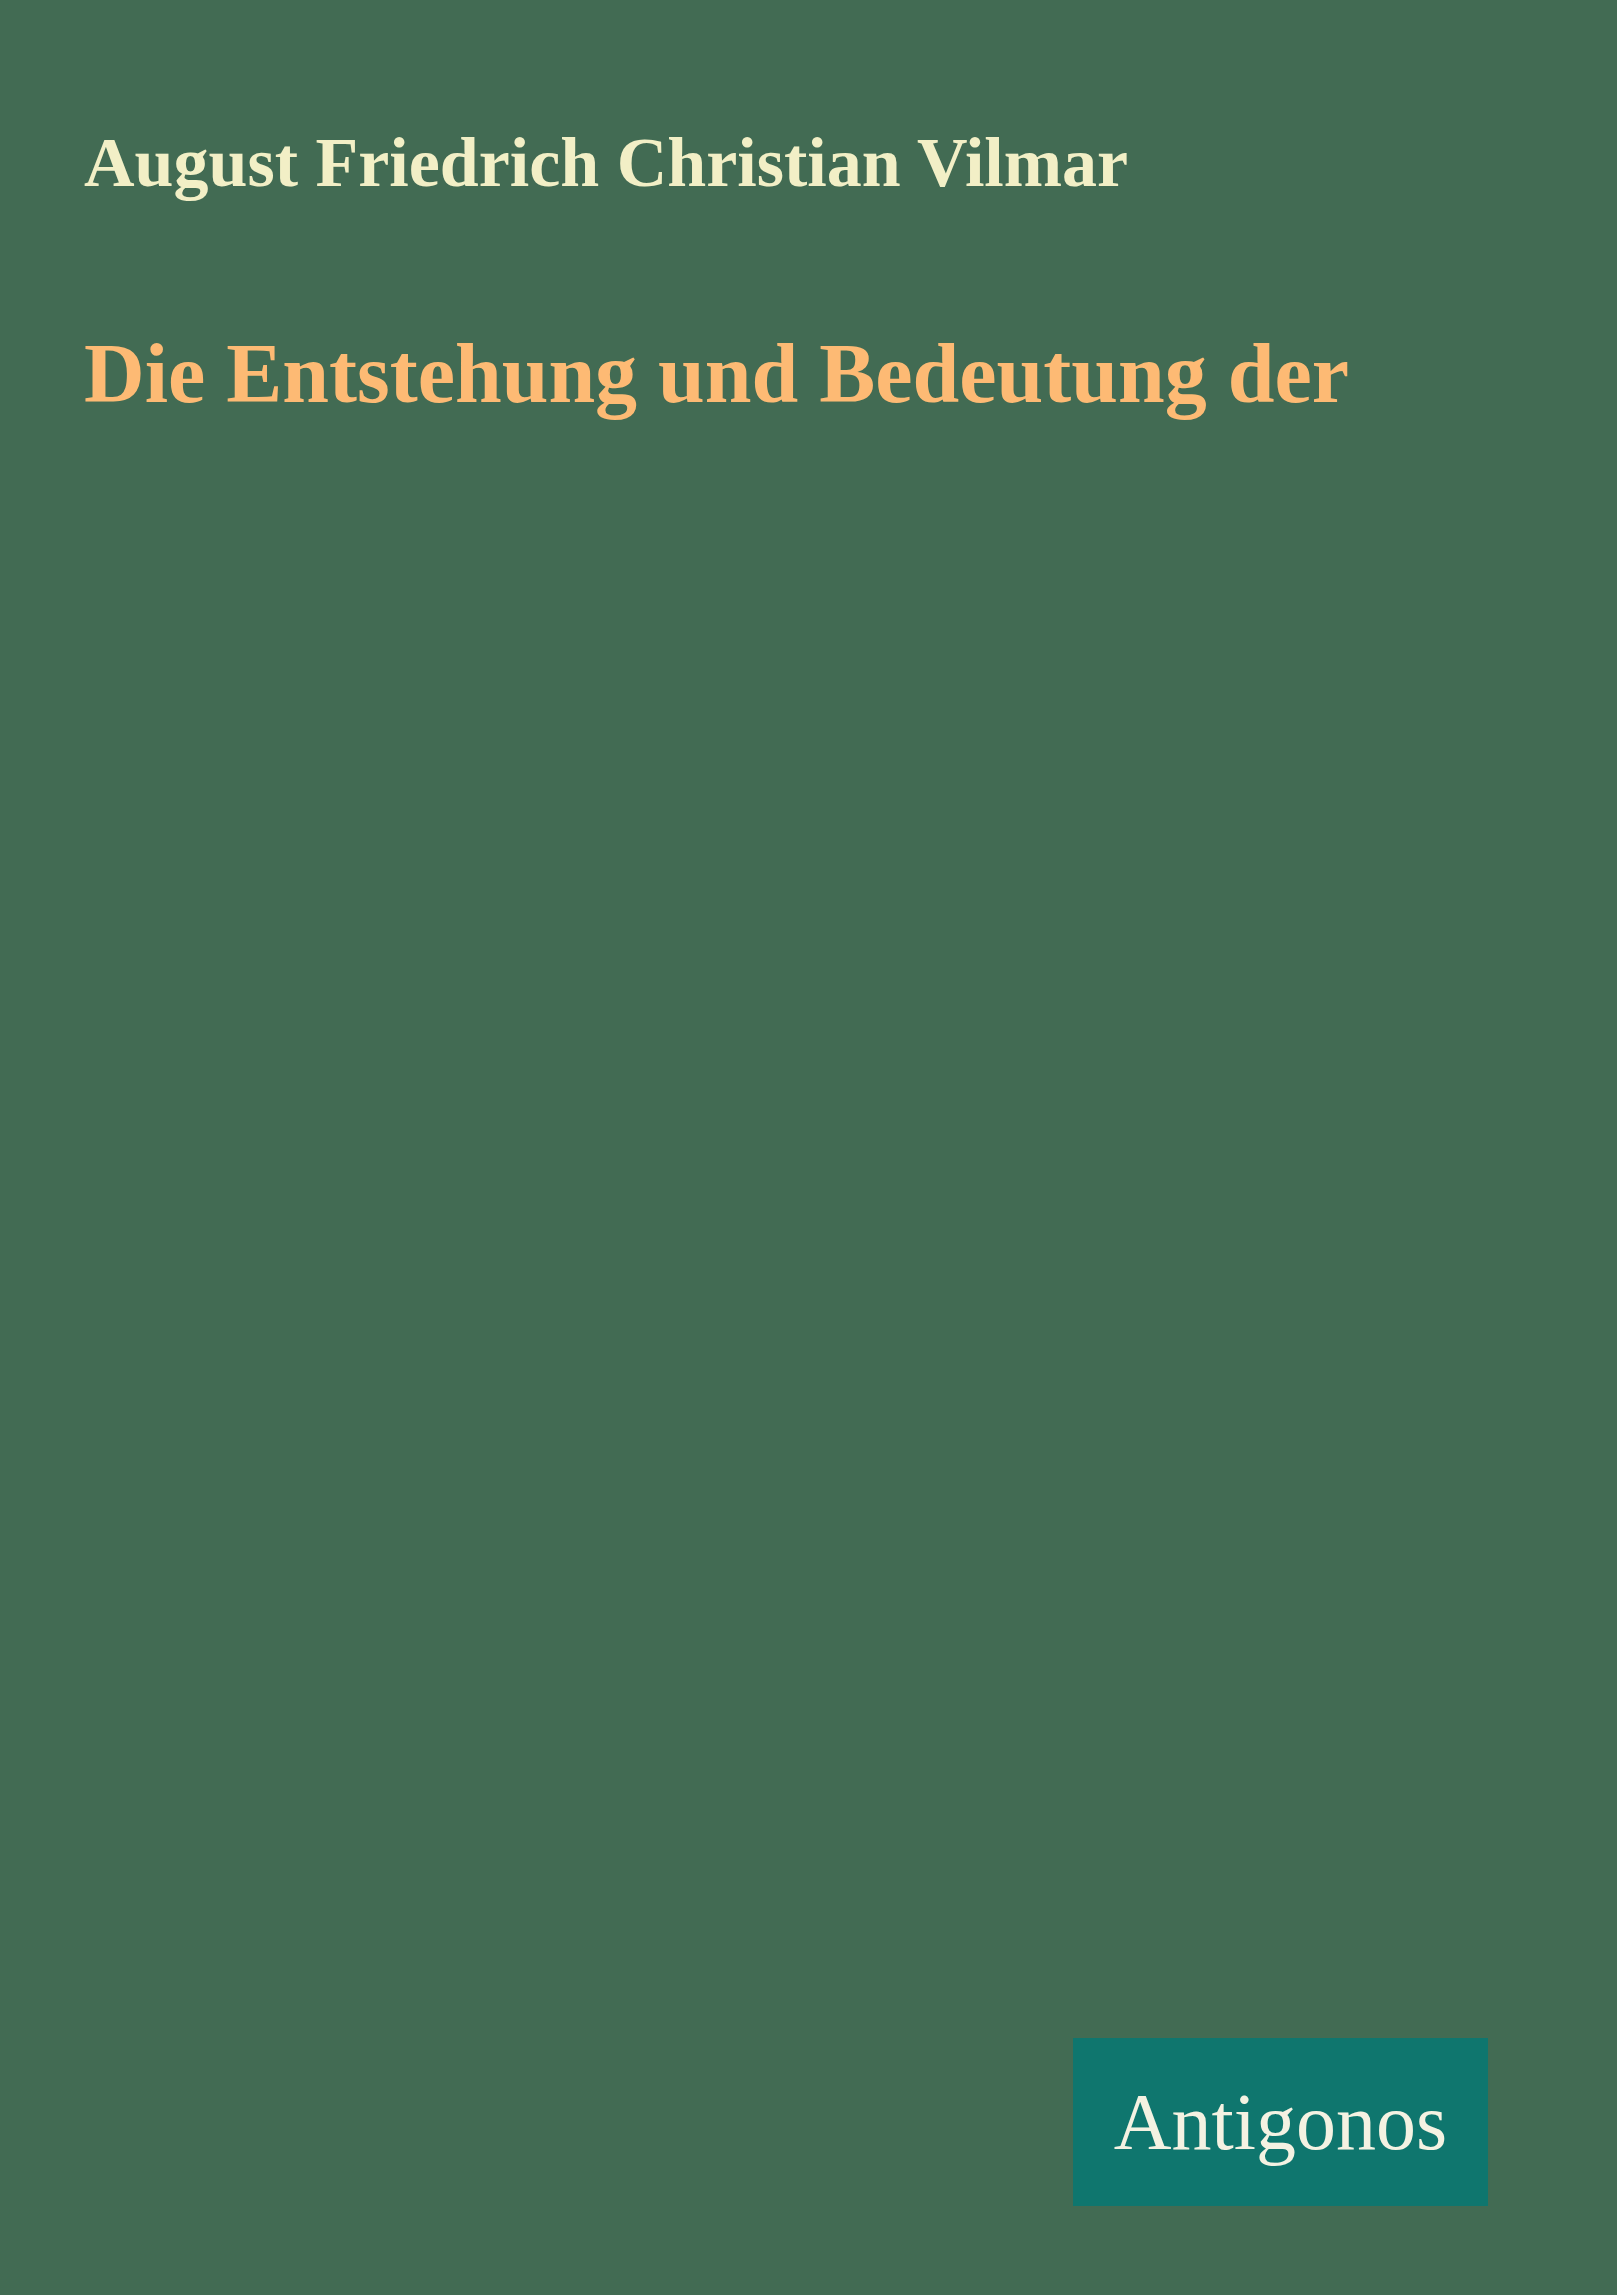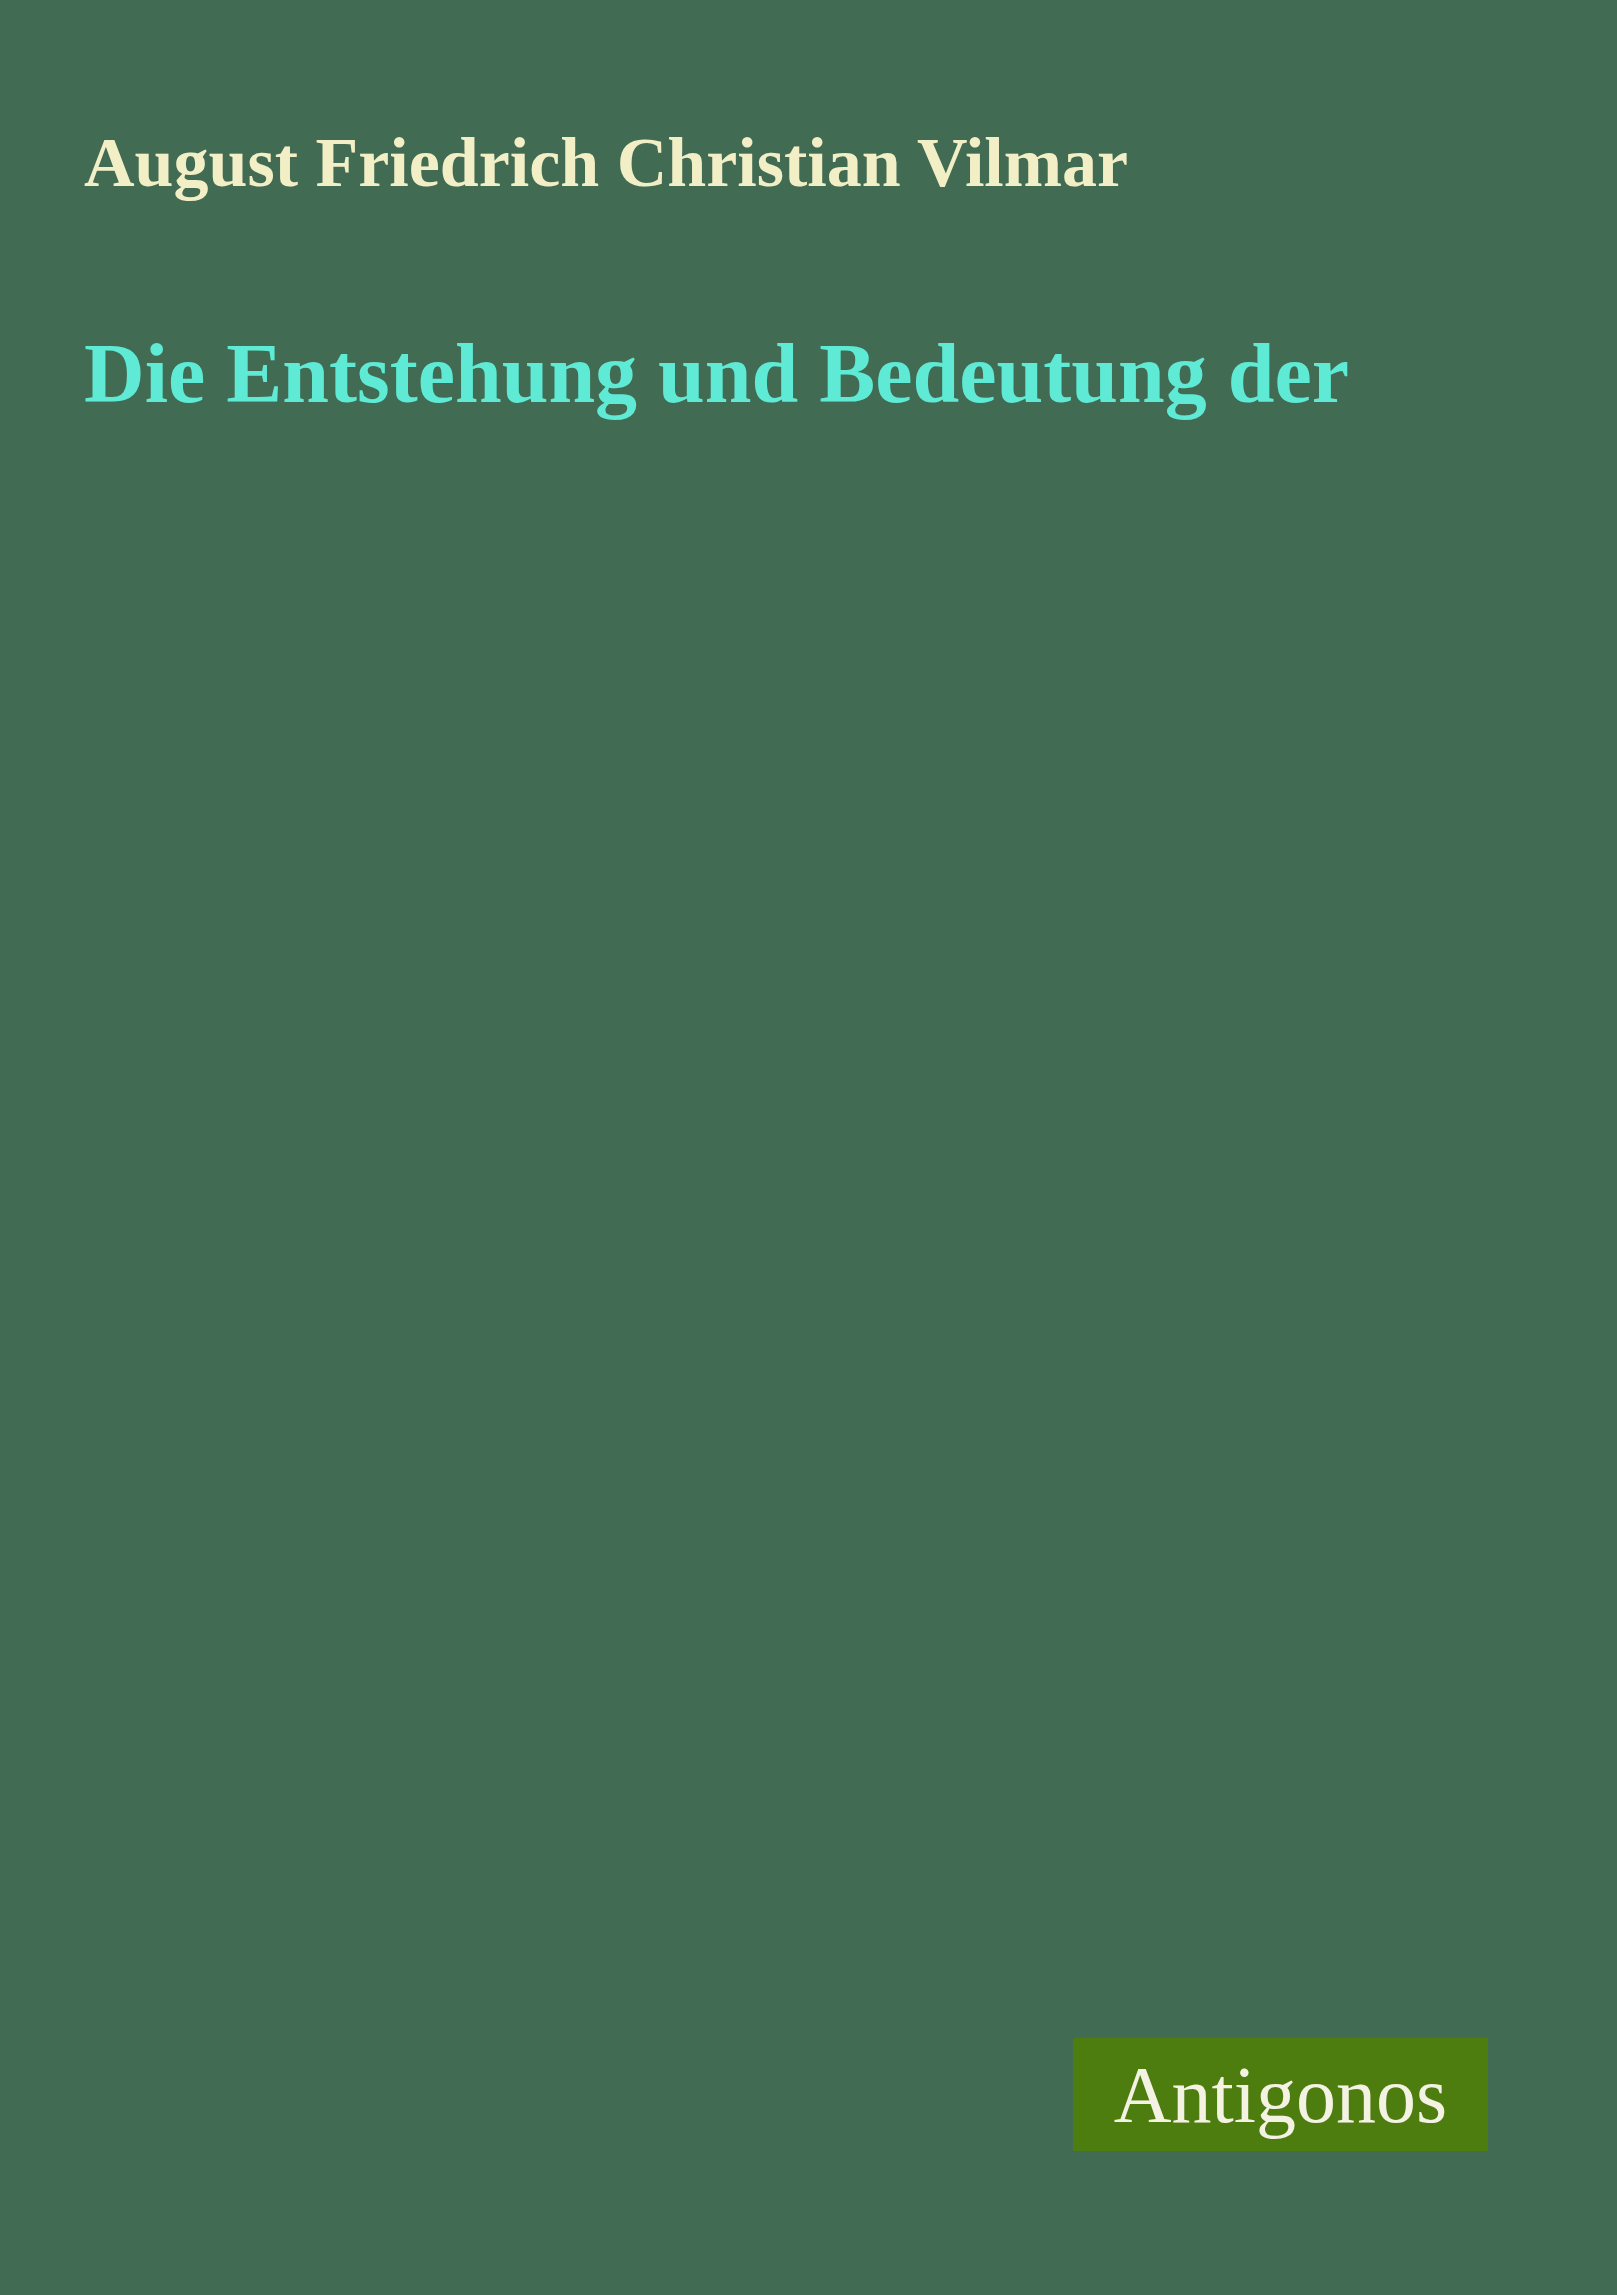--- a/index.html
+++ b/index.html
@@ -24,32 +24,32 @@
     color: #F2EFC6;
     white-space: nowrap;
   }
   .title {
     position: absolute;
     left: 84px;
     top: 320px;
     font-size: 84px;
     line-height: 108px;
     font-weight: bold;
-    color: #5eead4;
+    color: #fdba74;
   }
   .title .title-line {
     white-space: nowrap;
   }
   .publisher-box {
     position: absolute;
     left: 1073px;
     top: 2038px;
     width: 415px;
-    height: 113px;
-    background: #4d7c0f;
+    height: 168px;
+    background: #0f766e;
     display: flex;
     align-items: center;
     justify-content: center;
   }
   .publisher-name {
     font-size: 80px;
     line-height: 1;
     font-weight: normal;
     color: #F4F2E2;
     white-space: nowrap;

